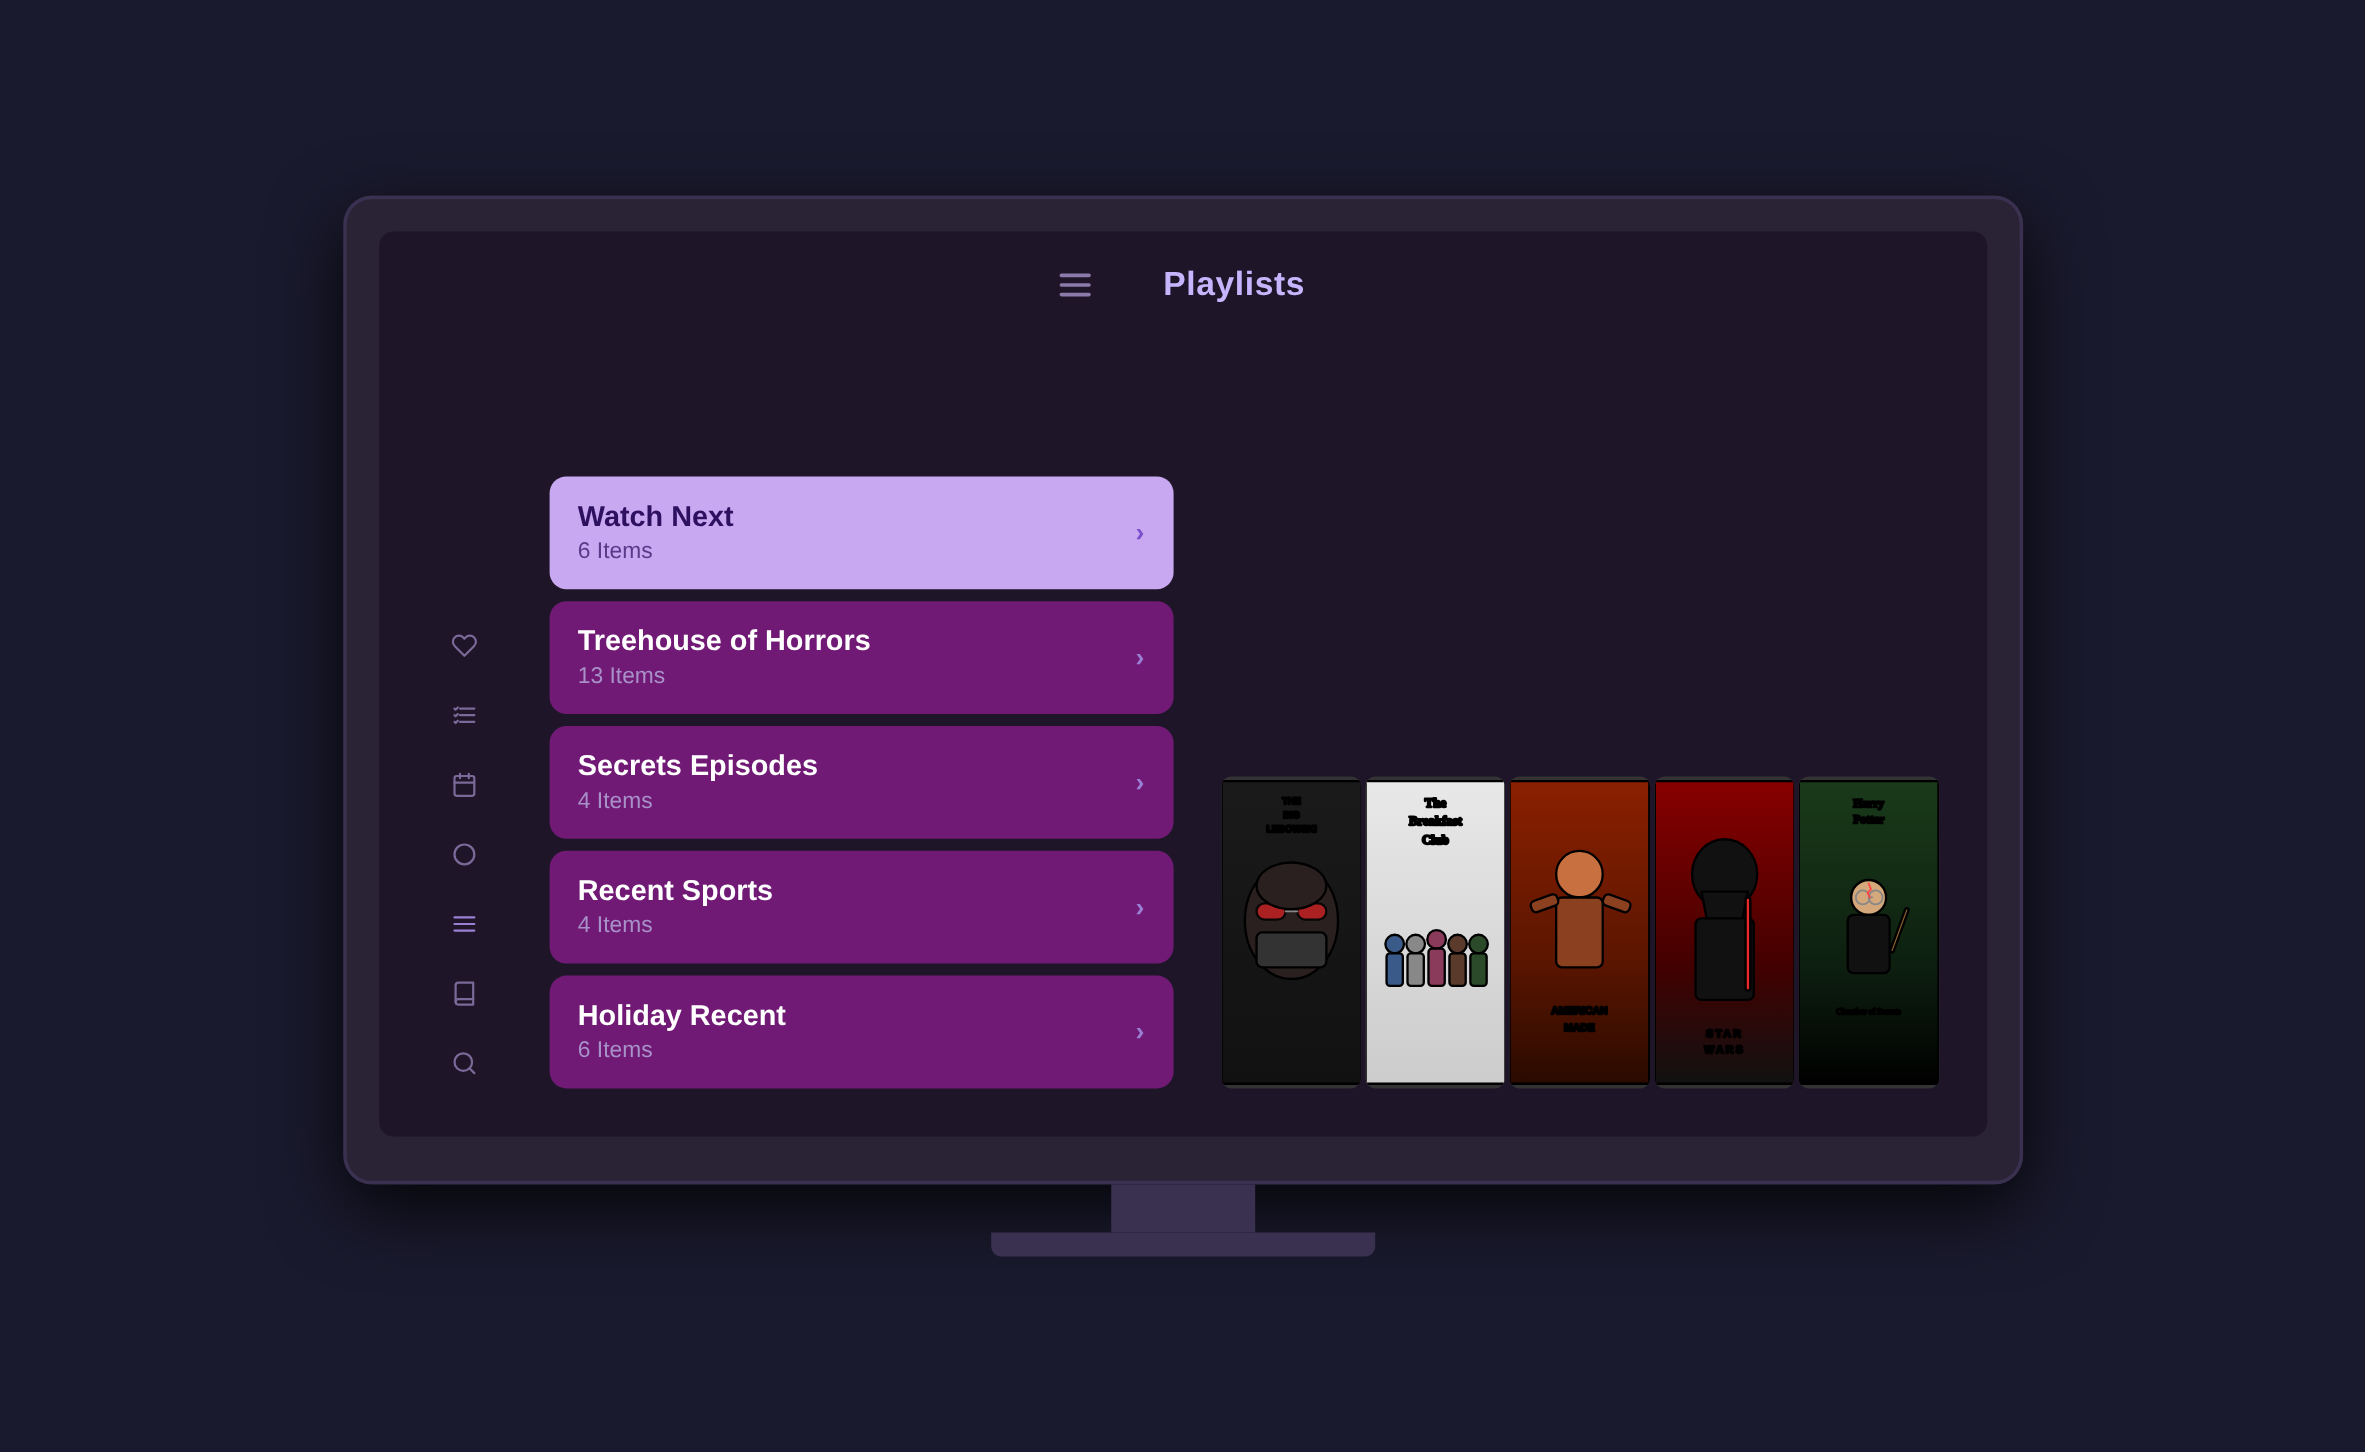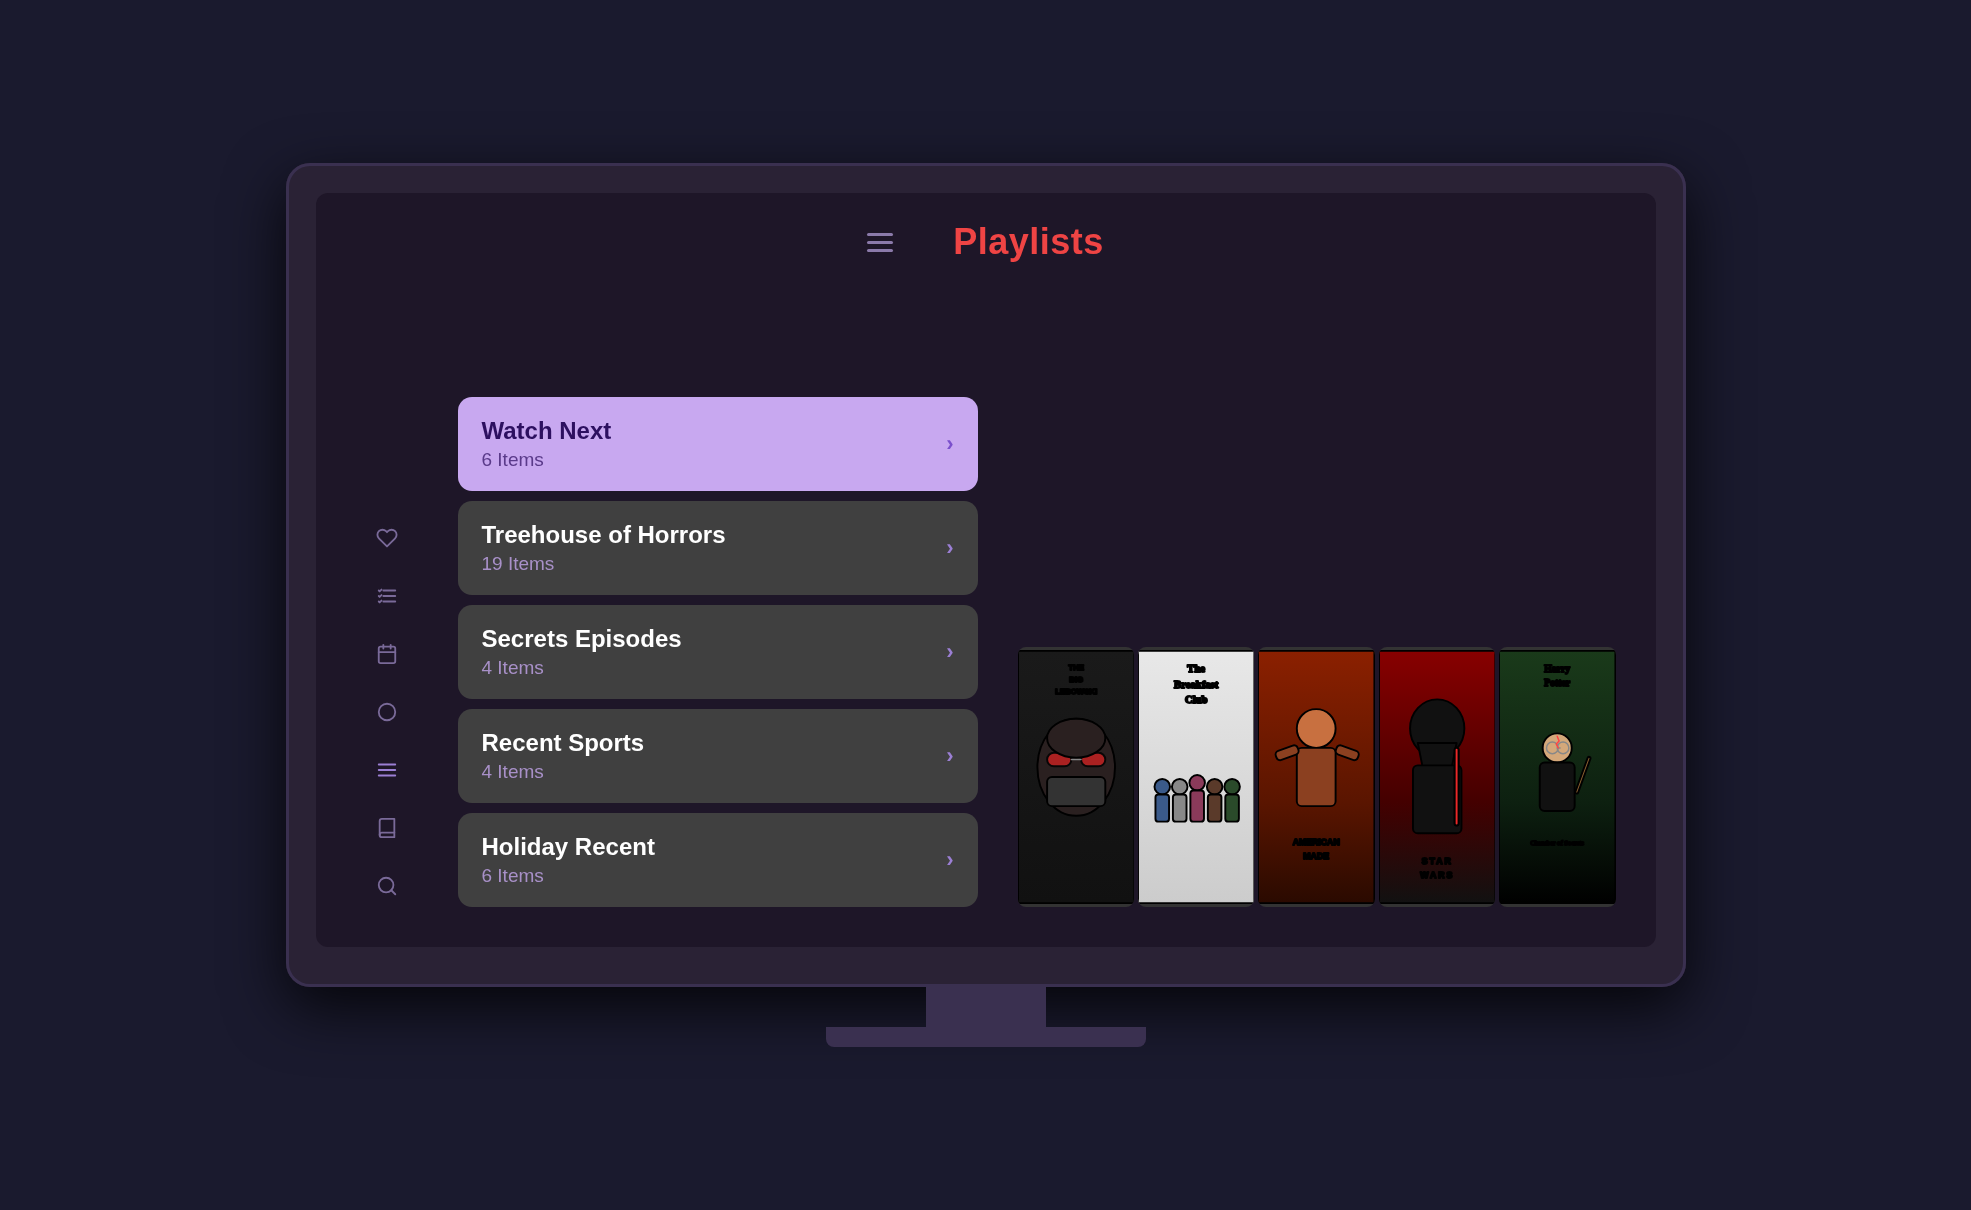--- a/index.html
+++ b/index.html
@@ -68,23 +68,23 @@
 
     .menu-icon span {
       display: block;
       width: 26px;
       height: 3px;
       background: #8b7aaa;
       border-radius: 2px;
     }
 
     .header-title {
-      font-size: 36px;
+      font-size: 28px;
       font-weight: 700;
-      color: #ef4444;
+      color: #c4b5fd;
       letter-spacing: 0.5px;
       margin-left: 44px;
     }
 
     
     .main-content {
       display: flex;
       flex: 1;
       padding: 0 40px 40px 40px;
       gap: 40px;
@@ -116,21 +116,21 @@
 
     
     .playlists-panel {
       display: flex;
       flex-direction: column;
       gap: 10px;
       flex: 0 0 520px;
     }
 
     .playlist-item {
-      background: #404040;
+      background: #701a75;
       border-radius: 14px;
       padding: 20px 24px;
       display: flex;
       align-items: center;
       justify-content: space-between;
       cursor: pointer;
       transition: background 0.2s;
     }
 
     .playlist-item.active {
@@ -284,21 +284,21 @@
             <div class="playlist-item-text">
               <div class="playlist-name">Watch Next</div>
               <div class="playlist-count">6 Items</div>
             </div>
             <span class="chevron-icon">›</span>
           </div>
 
           <div class="playlist-item">
             <div class="playlist-item-text">
               <div class="playlist-name">Treehouse of Horrors</div>
-              <div class="playlist-count">19 Items</div>
+              <div class="playlist-count">13 Items</div>
             </div>
             <span class="chevron-icon">›</span>
           </div>
 
           <div class="playlist-item">
             <div class="playlist-item-text">
               <div class="playlist-name">Secrets Episodes</div>
               <div class="playlist-count">4 Items</div>
             </div>
             <span class="chevron-icon">›</span>

